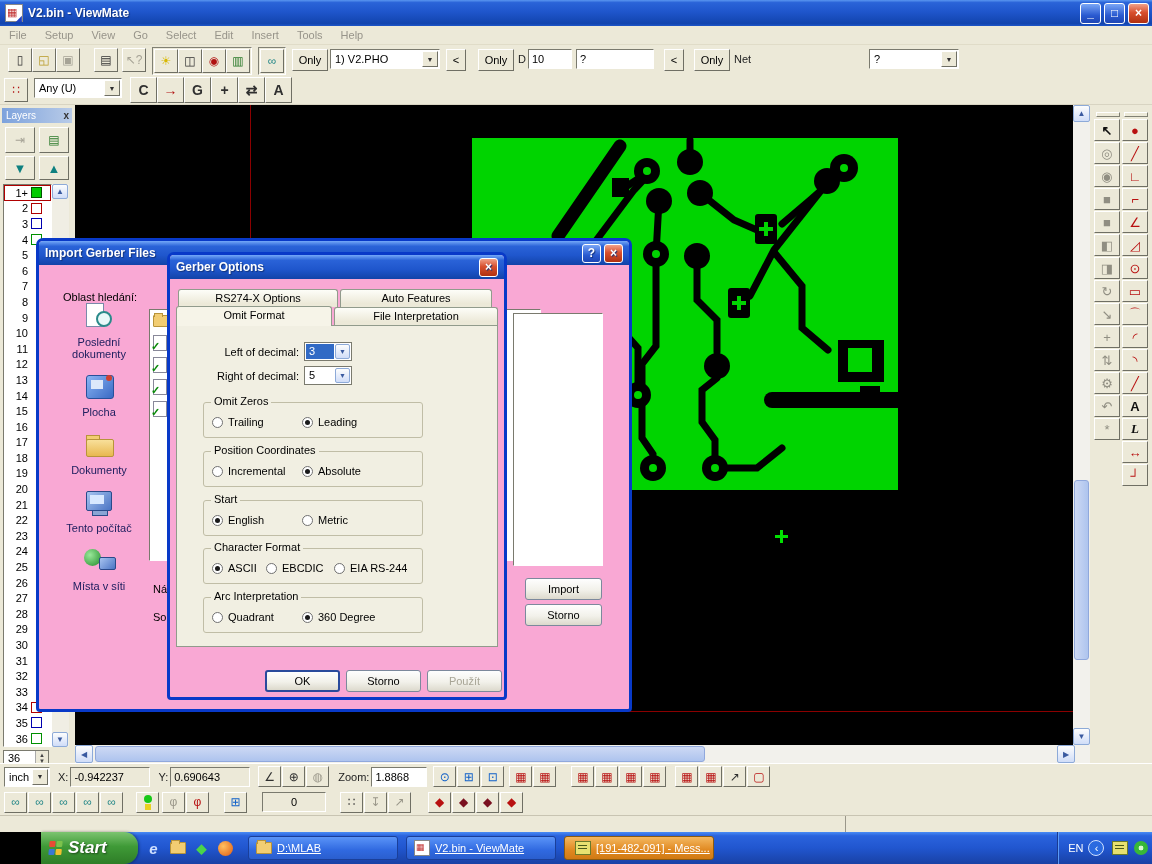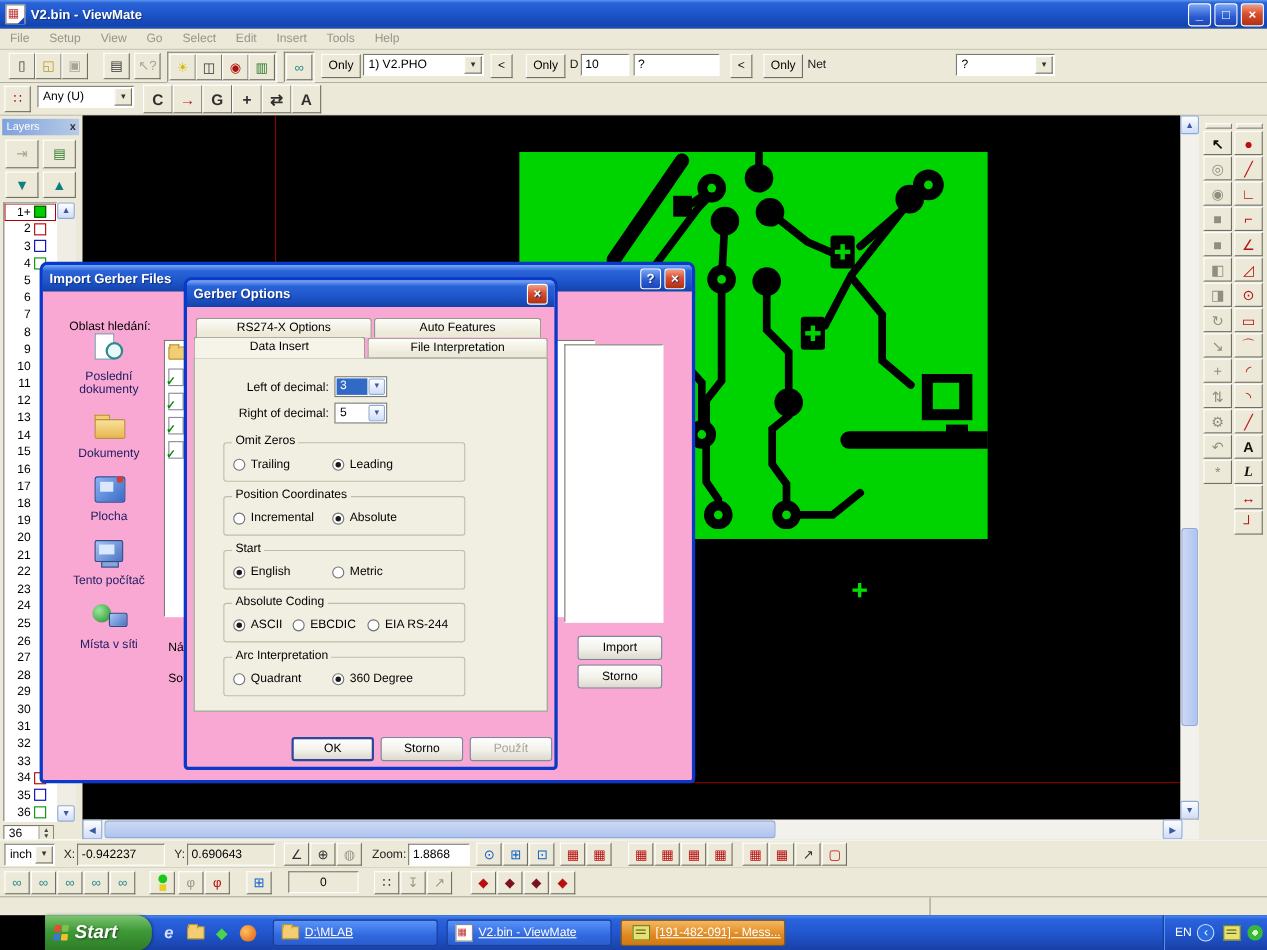--- a/index.html
+++ b/index.html
@@ -770,32 +770,32 @@
     <div class="places">
       <div class="place">
         <span class="pic">
           <span class="abs" style="left:4px;top:0;width:16px;height:22px;background:#fff;border:1px solid #7a8aaa;"></span>
           <span class="abs" style="left:14px;top:8px;width:16px;height:16px;border-radius:50%;background:#e8f8f8;border:2px solid #2a8a8a;box-sizing:border-box;"></span>
         </span>
         <span class="plabel">Poslední dokumenty</span>
       </div>
       <div class="place">
         <span class="pic">
-          <span class="abs" style="left:4px;top:4px;width:12px;height:5px;background:#f2cd72;border:1px solid #b8943a;border-bottom:0;"></span>
-          <span class="abs" style="left:4px;top:8px;width:26px;height:16px;background:linear-gradient(180deg,#f8e09a,#e8b850);border:1px solid #b8943a;border-radius:2px;"></span>
-        </span>
-        <span class="plabel">Dokumenty</span>
-      </div>
-      <div class="place">
-        <span class="pic">
           <span class="abs" style="left:4px;top:2px;width:26px;height:22px;border-radius:3px;background:linear-gradient(135deg,#8ab4f4,#3a6ac4);border:1px solid #28509a;"></span>
           <span class="abs" style="left:9px;top:7px;width:12px;height:9px;background:#dce8fa;"></span>
           <span class="abs" style="left:24px;top:2px;width:6px;height:6px;border-radius:50%;background:#d04030;"></span>
         </span>
         <span class="plabel">Plocha</span>
+      </div>
+      <div class="place">
+        <span class="pic">
+          <span class="abs" style="left:4px;top:4px;width:12px;height:5px;background:#f2cd72;border:1px solid #b8943a;border-bottom:0;"></span>
+          <span class="abs" style="left:4px;top:8px;width:26px;height:16px;background:linear-gradient(180deg,#f8e09a,#e8b850);border:1px solid #b8943a;border-radius:2px;"></span>
+        </span>
+        <span class="plabel">Dokumenty</span>
       </div>
       <div class="place">
         <span class="pic">
           <span class="abs" style="left:4px;top:2px;width:24px;height:18px;border-radius:2px;background:linear-gradient(135deg,#a8c4f0,#4a74c4);border:1px solid #2a4a8a;"></span>
           <span class="abs" style="left:8px;top:6px;width:14px;height:9px;background:#d8e8ff;"></span>
           <span class="abs" style="left:10px;top:21px;width:14px;height:4px;background:#8aa4d4;border:1px solid #2a4a8a;"></span>
         </span>
         <span class="plabel">Tento počítač</span>
       </div>
       <div class="place">
@@ -839,21 +839,21 @@
   </div>
 
   <div class="dlg" style="left:167px;top:252px;width:340px;height:448px;z-index:6;">
     <div class="dlgtitle">
       <span>Gerber Options</span>
       <span class="sp"></span>
       <span class="tbx close">×</span>
     </div>
     <div class="tab" style="left:8px;top:34px;width:160px;">RS274-X Options</div>
     <div class="tab" style="left:170px;top:34px;width:152px;">Auto Features</div>
-    <div class="tab active" style="left:6px;top:51px;width:156px;">Data Insert</div>
+    <div class="tab active" style="left:6px;top:51px;width:156px;">Omit Format</div>
     <div class="tab" style="left:164px;top:52px;width:164px;">File Interpretation</div>
     <div class="tabpanel">
       <span class="abs" style="right:198px;top:20px;">Left of decimal:</span>
       <div class="fcombo" style="left:127px;top:16px;">
         <span class="val sel">3</span>
         <span class="arr">▼</span>
       </div>
       <span class="abs" style="right:198px;top:44px;">Right of decimal:</span>
       <div class="fcombo" style="left:127px;top:40px;">
         <span class="val">5</span>
@@ -890,21 +890,21 @@
             <span class="radio on"></span>
             <span class="rlab">English</span>
           </span>
         <span class="ropt" style="left:98px;">
             <span class="radio"></span>
             <span class="rlab">Metric</span>
           </span>
       </div>
 
       <div class="grp" style="top:222px;">
-        <span class="legend">Absolute Coding</span>
+        <span class="legend">Character Format</span>
         <span class="ropt" style="left:8px;">
             <span class="radio on"></span>
             <span class="rlab">ASCII</span>
           </span>
         <span class="ropt" style="left:62px;">
             <span class="radio"></span>
             <span class="rlab">EBCDIC</span>
           </span>
         <span class="ropt" style="left:130px;">
             <span class="radio"></span>

